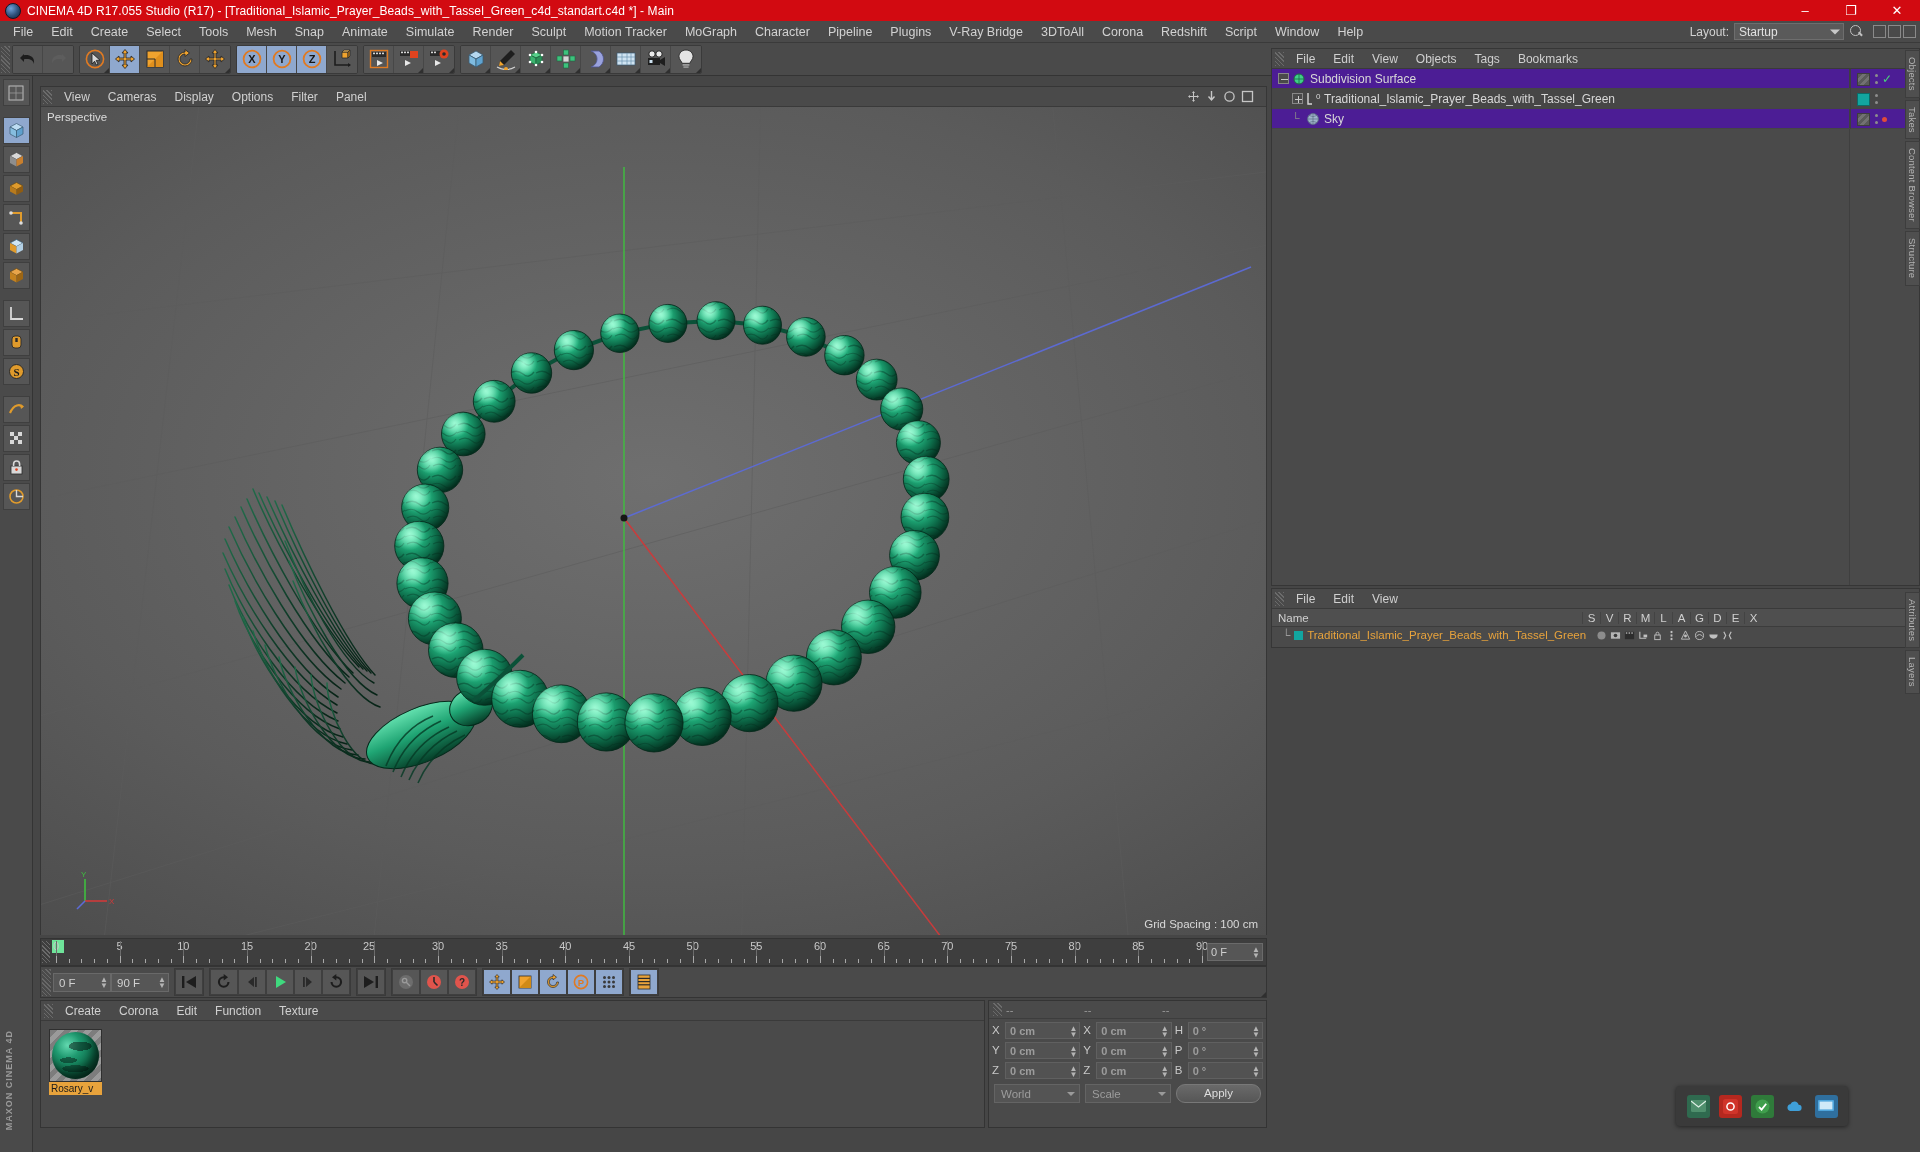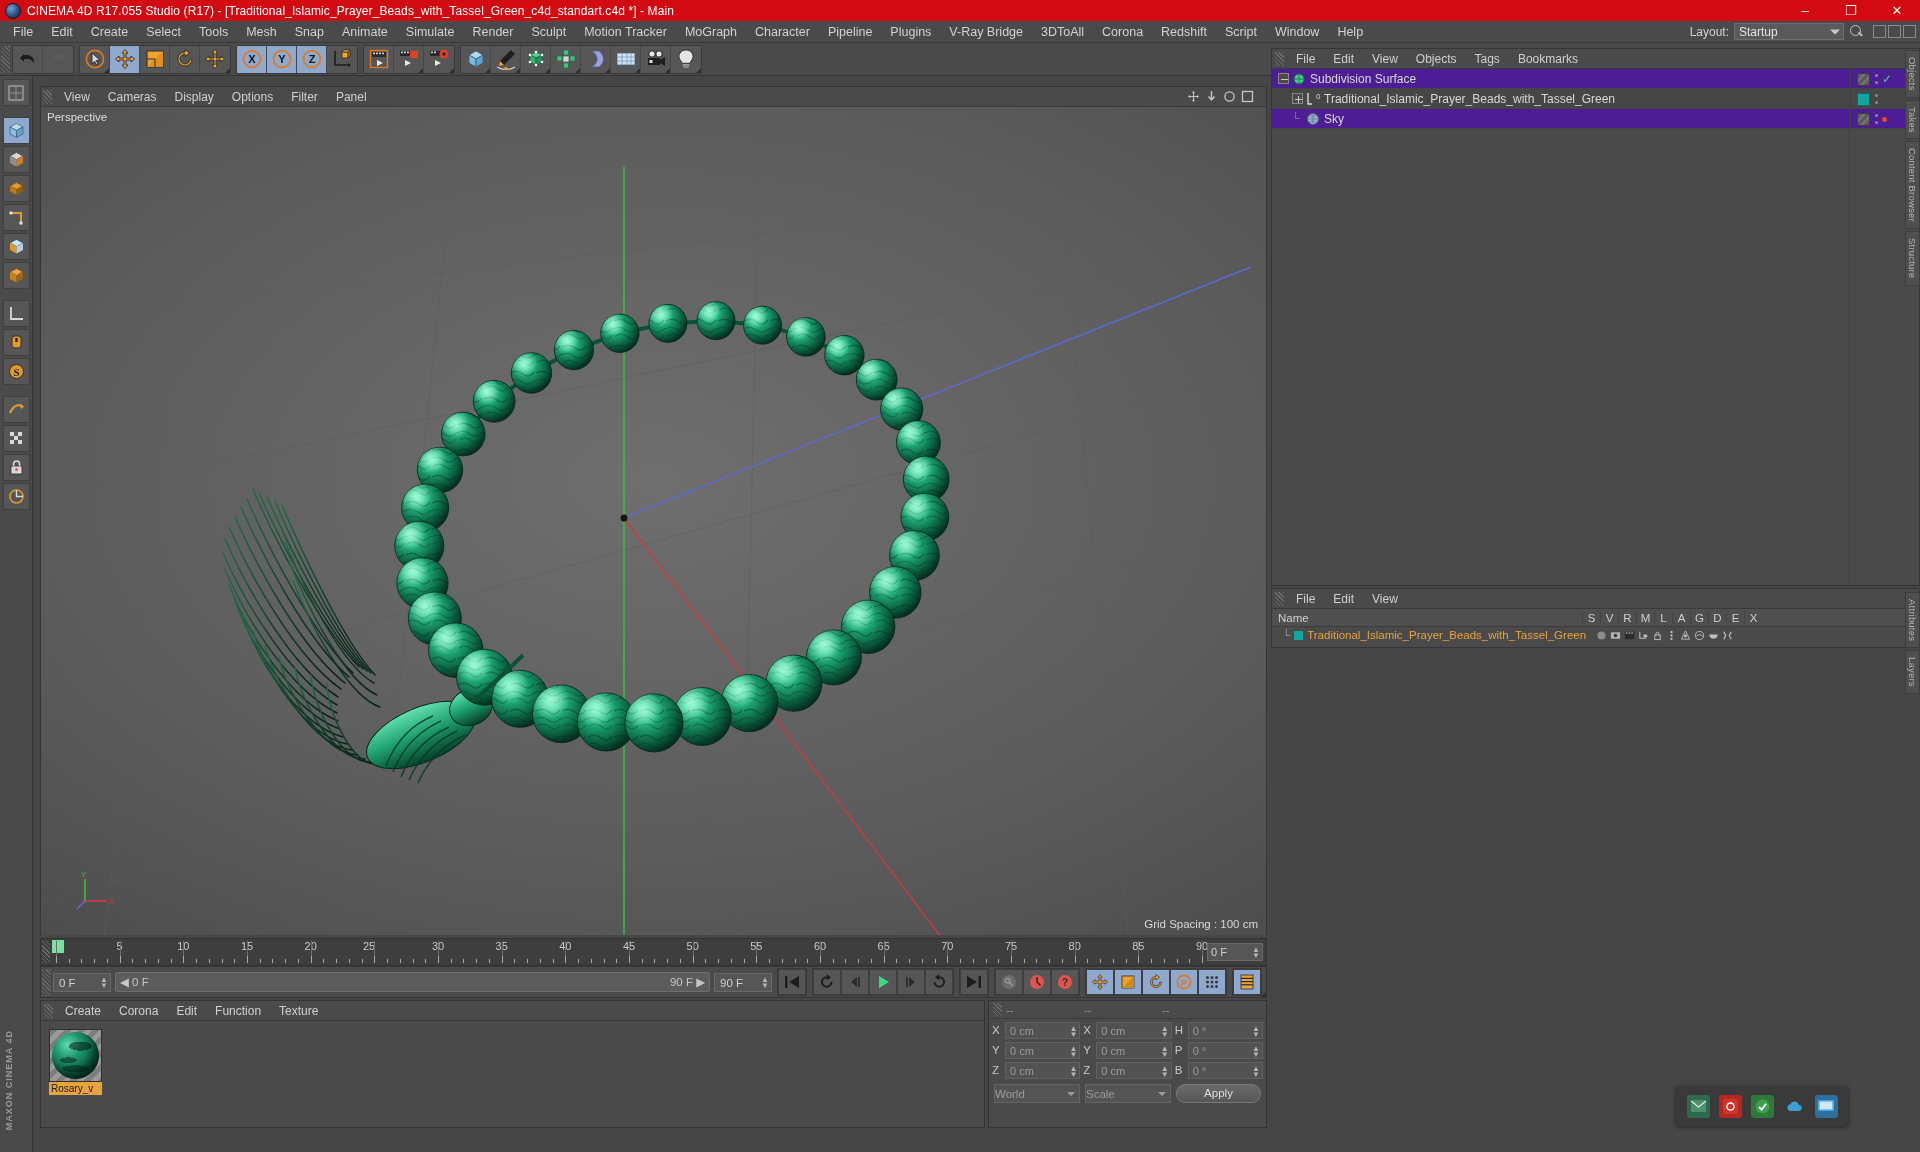--- a/index.html
+++ b/index.html
@@ -265,26 +265,26 @@
   }
   .coordhdr { display:flex; align-items:center; height:18px; font-size:11px; color:#9a9a9a;
     border-bottom:1px solid #3d3d3d; }
   .coordhdr .g { width:9px;height:13px;margin:0 4px;
     background-image: repeating-linear-gradient(45deg,#6b6b6b 0 1px,transparent 1px 3px);}
   .coordhdr span { width:78px; }
   .crow { display:flex; align-items:center; height:18px; margin-top:2px; padding:0 3px; gap:3px;}
   .clab { width:10px; font-size:11.5px; color:#c8c8c8; text-align:left; flex:none;}
   .cfield {
     flex:1; height:17px; background:#525252; border:1px solid #606060; position:relative;
-    font-size:11px; color:#9c9c9c; padding:0 12px 0 4px; line-height:16px;
+    font-size:11px; color:#9c9c9c; padding:0 12px 0 4px; line-height:16px;font-weight:bold;
   }
   .cbtnrow { display:flex; align-items:center; gap:5px; padding:5px 5px 0 5px;}
   .csel {
     flex:1; height:19px; background:#545454; border:1px solid #646464; font-size:11.5px;
-    color:#9c9c9c; line-height:18px; position:relative;
+    color:#9c9c9c; padding-left:6px; line-height:18px; position:relative;
   }
   .csel .arr { position:absolute;right:4px;top:50%;transform:translateY(-50%);
     width:0;height:0;border-left:4px solid transparent;border-right:4px solid transparent;border-top:4px solid #9a9a9a;}
   .applybtn {
     width:85px;height:19px; background:linear-gradient(#6a6a6a,#565656); border:1px solid #787878;
     border-radius:9px; font-size:11.5px; color:#dedede; text-align:center; line-height:17px;
   }
 
   
   .statusbar {
@@ -1194,24 +1194,20 @@
       <span class="spin">▲<br>▼</span>
     </div>
   </div>
 
   <div class="transport">
     <div class="grip"></div>
     <div class="numfield" style="width:58px">
       <span>0 F</span>
       <span class="spin">▲<br>▼</span>
     </div>
-    <div class="track">
-      <span>◀ <span>0 F</span></span>
-      <span><span>90 F</span> ▶</span>
-    </div>
     <div class="numfield" style="width:58px">
       <span>90 F</span>
       <span class="spin">▲<br>▼</span>
     </div>
 
     <div class="tgrp2">
       <div class="tbtn2">
         <svg width="18" height="16" viewBox="0 0 18 16">
             <rect x="2" y="2" width="2.4" height="12" fill="#1d1d1d"></rect>
             <path d="M16 2 L16 14 L6 8 Z" fill="#1d1d1d"></path>

